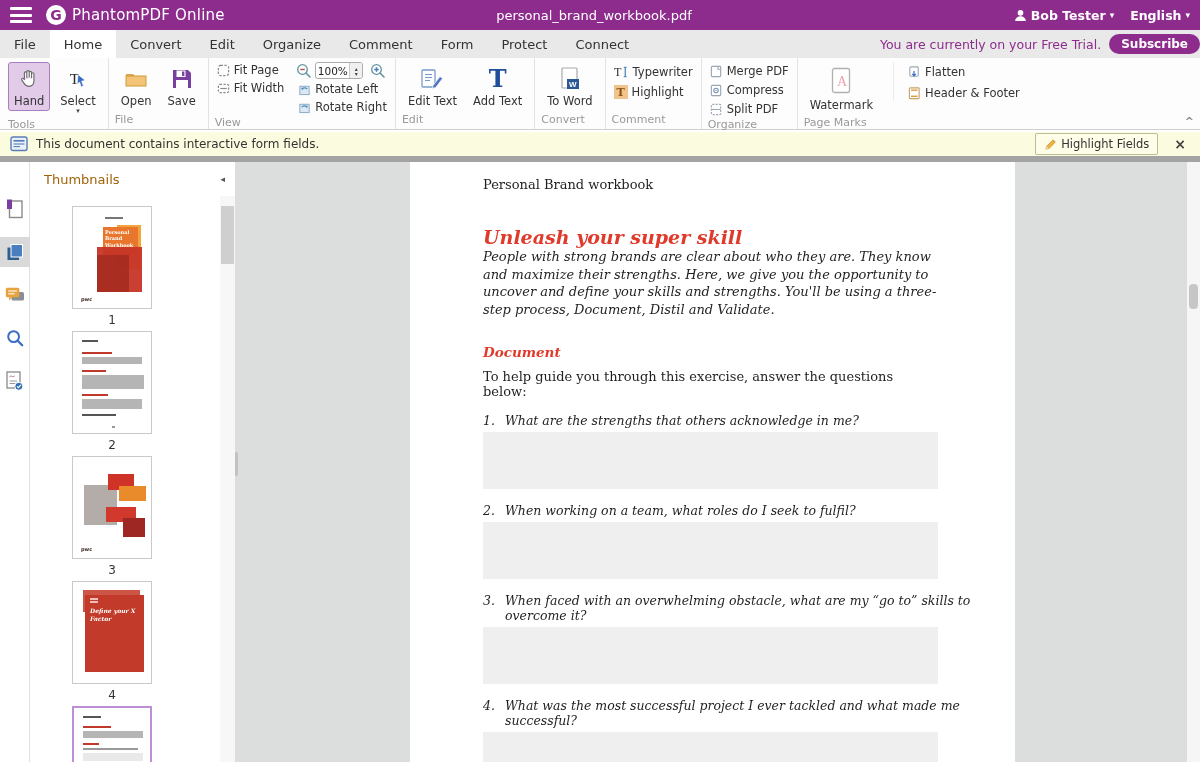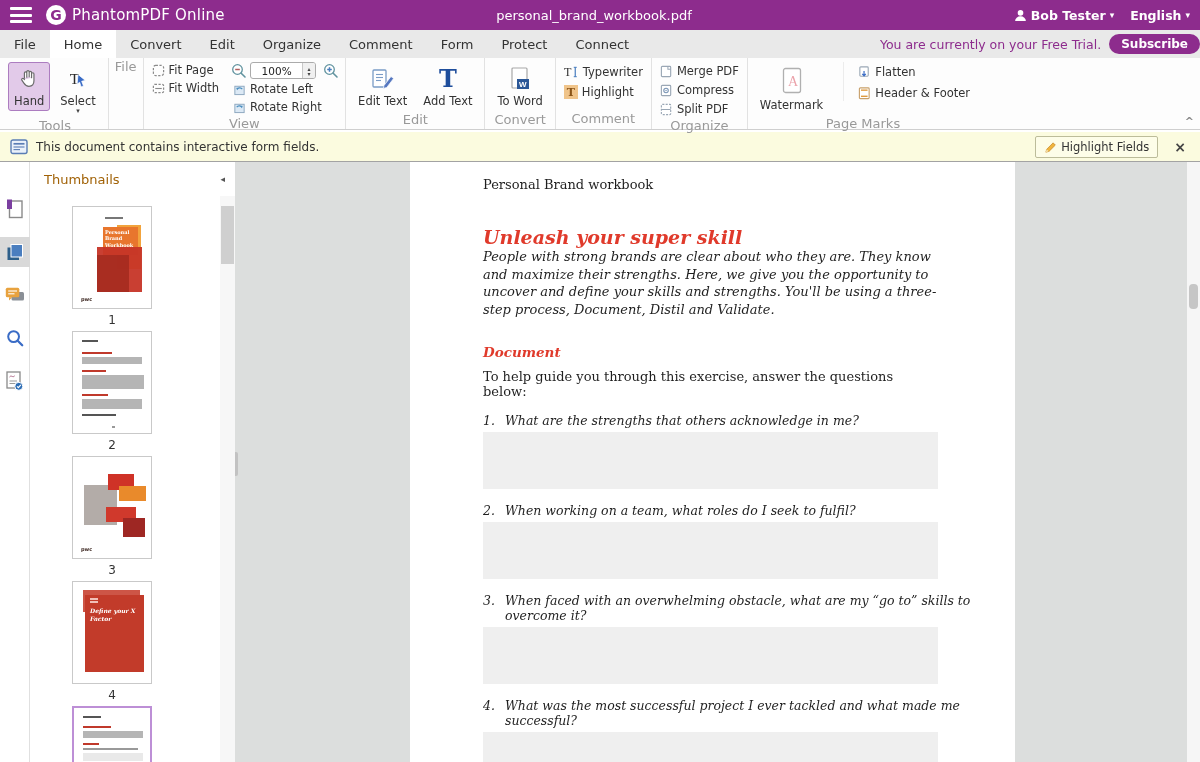--- a/index.html
+++ b/index.html
@@ -21,38 +21,38 @@
   .menu-tab { padding:0 14px; display:flex; align-items:center; cursor:pointer; }
   .menu-tab.active { background:#fff; }
   .menubar-right { margin-left:auto; display:flex; align-items:center; gap:8px; }
   .trial-text { color:#8d2c8d; font-size:12.5px; }
   .subscribe-btn { background:#8d2c8d; color:#fff; font-size:12px; font-weight:bold; padding:3px 12px; border-radius:11px; cursor:pointer; }
 
   
   .toolbar { height:72px; background:#fdfdfd; border-bottom:1px solid #cfcfcf; display:flex; align-items:stretch; padding-left:2px; position:relative; }
   .tb-group { display:flex; flex-direction:column; border-right:1px solid #e2e2e2; padding:0 6px; }
   .tb-items { flex:1; display:flex; align-items:flex-start; padding-top:4px; gap:4px; }
-  .tb-grouplabel { text-align:center; font-size:13px; color:#999; padding:1px 0 3px; }
+  .tb-grouplabel { text-align:left; font-size:11px; color:#999; padding:1px 0 3px; }
   .tb-bigbtn { display:flex; flex-direction:column; align-items:center; justify-content:flex-start; padding:3px 5px 2px; border:1px solid transparent; border-radius:3px; cursor:pointer; min-width:38px; }
   .tb-bigbtn .lbl { font-size:11.5px; color:#333; margin-top:2px; white-space:nowrap; }
   .tb-bigbtn.selected { background:#e2cae9; border-color:#ac7cc0; }
   .tb-bigbtn .icbox { height:26px; display:flex; align-items:center; justify-content:center; }
   .tb-col { display:flex; flex-direction:column; gap:2px; }
   .tb-smallbtn { display:flex; align-items:center; gap:4px; font-size:11.5px; color:#333; cursor:pointer; padding:1px 2px; white-space:nowrap; }
   .zoom-row { display:flex; align-items:center; gap:3px; }
-  .zoom-box { width:66px; height:17px; border:1px solid #ababab; border-radius:3px; background:#fff; display:flex; align-items:stretch; overflow:hidden; cursor:pointer; }
+  .zoom-box { width:48px; height:17px; border:1px solid #ababab; border-radius:3px; background:#fff; display:flex; align-items:stretch; overflow:hidden; cursor:pointer; }
   .zoom-box .zval { flex:1; font-size:10.5px; display:flex; align-items:center; justify-content:center; color:#222; }
   .zoom-box .stepper { width:13px; background:#f0f0f0; border-left:1px solid #c8c8c8; display:flex; flex-direction:column; align-items:center; justify-content:center; font-size:6px; line-height:5px; color:#444; }
   .bigT { font-family:"DejaVu Serif",serif; font-weight:bold; font-size:24px; color:#1f4e9c; line-height:24px; }
   .hl-chip { width:14px; height:14px; background:#f0c48a; color:#8a5418; font-family:"DejaVu Serif",serif; font-weight:bold; font-size:11px; display:flex; align-items:center; justify-content:center; }
   .ribbon-collapse { position:absolute; right:6px; bottom:2px; color:#888; font-size:11px; font-weight:bold; cursor:pointer; line-height:10px; }
 
   
   .notif-gap { height:2px; background:#fff; }
-  .notif { height:30px; background:#fbfbdf; border-bottom:1px solid #a3a3a3; display:flex; align-items:center; padding:0 10px; gap:8px; }
+  .notif { height:30px; background:#fbfbdf; border-bottom:6px solid #a3a3a3; display:flex; align-items:center; padding:0 10px; gap:8px; }
   .notif-text { font-size:12px; color:#333; }
   .notif-right { margin-left:auto; display:flex; align-items:center; gap:12px; }
   .hf-btn { border:1px solid #bcbc9a; background:#fdfde8; border-radius:2px; padding:3px 8px; font-size:11.5px; color:#333; display:flex; align-items:flex-end; gap:4px; cursor:pointer; }
   .notif-close { font-size:14px; font-weight:bold; color:#444; cursor:pointer; padding:0 4px; }
 
   
   .main { height:600px; display:flex; position:relative; }
 
   .iconstrip { width:30px; background:#fff; border-right:1px solid #e0e0e0; display:flex; flex-direction:column; align-items:center; padding-top:32px; gap:13px; }
   .strip-icon { width:30px; height:30px; display:flex; align-items:center; justify-content:center; cursor:pointer; }
@@ -160,20 +160,42 @@
             </svg>
         </div>
         <span class="lbl">Select</span>
         <span style="font-size:7px;color:#444;line-height:6px">▾</span>
       </div>
     </div>
     <div class="tb-grouplabel">Tools</div>
   </div>
 
   <div class="tb-group">
+    <div class="tb-items">
+      <div class="tb-bigbtn">
+        <div class="icbox">
+          <svg width="24" height="20" viewBox="0 0 24 20">
+              <path d="M2 5 h7 l2 2 h11 v2 H2z" fill="#e0a64e"></path>
+              <rect x="2" y="7" width="20" height="10" fill="#f3c477" stroke="#cf9a3e" stroke-width="1"></rect>
+            </svg>
+        </div>
+        <span class="lbl">Open</span>
+      </div>
+      <div class="tb-bigbtn">
+        <div class="icbox">
+          <svg width="20" height="20" viewBox="0 0 20 20">
+              <path d="M1 1 h15 l3 3 v15 H1z" fill="#7b3fa0"></path>
+              <rect x="4.5" y="1.5" width="9" height="6.5" fill="#fff"></rect>
+              <rect x="10" y="2.5" width="2.4" height="4.5" fill="#7b3fa0"></rect>
+              <rect x="4" y="11" width="12" height="8" fill="#fff"></rect>
+            </svg>
+        </div>
+        <span class="lbl">Save</span>
+      </div>
+    </div>
     <div class="tb-grouplabel">File</div>
   </div>
 
   <div class="tb-group">
     <div class="tb-items" style="gap:10px;">
       <div class="tb-col">
         <div class="tb-smallbtn">
           <svg width="13" height="13" viewBox="0 0 14 14">
               <rect x="1.5" y="1.5" width="11" height="11" rx="2.5" fill="none" stroke="#8a8a8a" stroke-width="1.3" stroke-dasharray="2.4 1.6"></rect>
             </svg>

